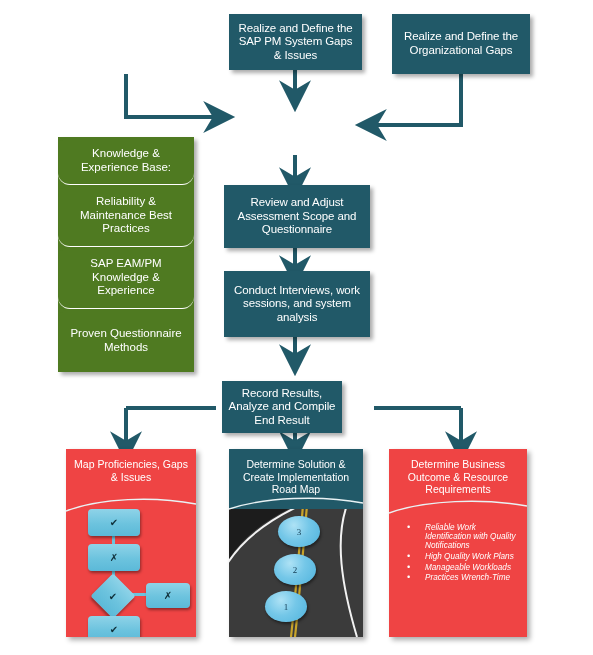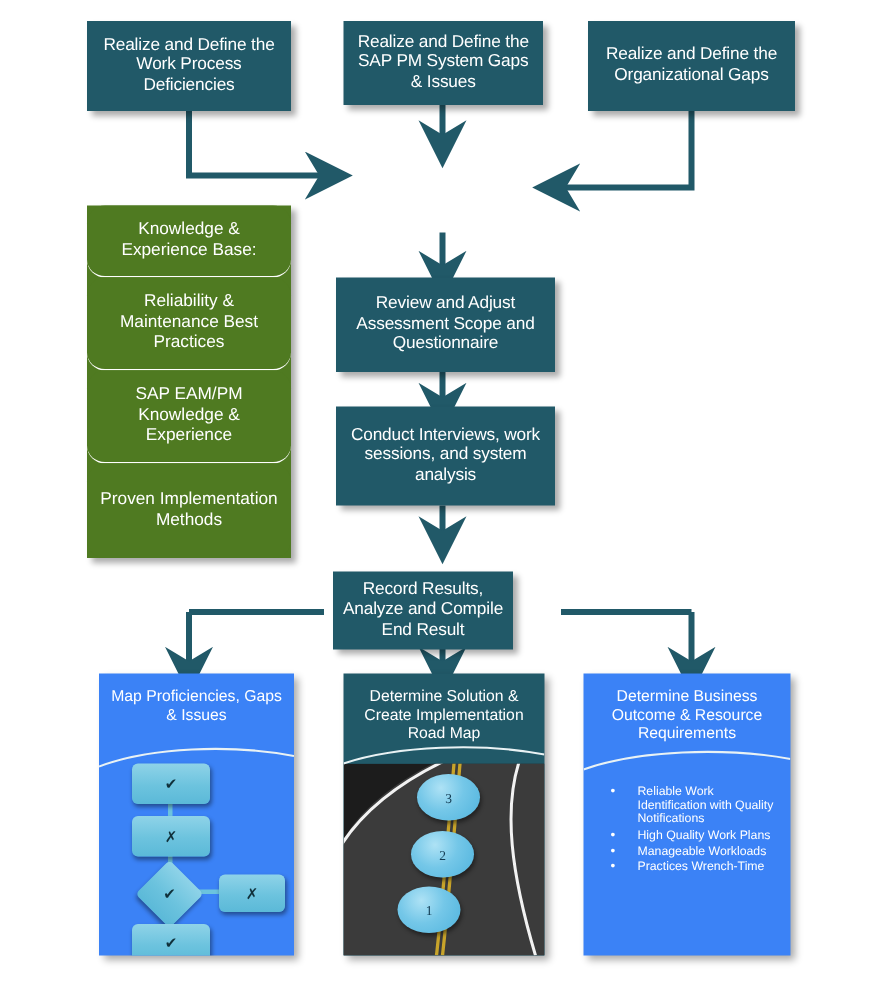--- a/index.html
+++ b/index.html
@@ -50,41 +50,42 @@
     box-sizing:border-box;
     border-bottom:1.5px solid #ffffff;
     padding:2px 6px;
     border-radius:12px;
   }
   .gcell:last-child{border-bottom:none;}
 
   
   .panel{
     position:absolute;z-index:3;
-    background:#3b82f6;
+    background:#ef4444;
     box-shadow:3px 3px 5px rgba(0,0,0,0.33);
     box-sizing:border-box;
     overflow:hidden;
   }
   .panel-title{
     color:#ffffff;text-align:center;
     font-size:10.5px;line-height:1.2;
     padding:9px 6px 4px 6px;
     position:relative;z-index:4;
   }
   .swoosh{
     position:absolute;left:0;width:100%;height:26px;z-index:3;pointer-events:none;
   }
   .panel-body{position:absolute;left:0;width:100%;z-index:4;}
 
   
   ul.bullets{
     margin:0;padding:0 6px 0 34px;
     color:#ffffff;font-size:8.2px;line-height:1.12;
     list-style:none;
+    font-style:italic;
   }
   ul.bullets li{
     position:relative;margin:0 0 1.5px 0;padding-left:2px;
   }
   ul.bullets li:before{
     content:"\2022";position:absolute;left:-16px;top:-1px;font-size:9px;color:#ffffff;
   }
 
   
   .fcbox{
@@ -146,23 +147,20 @@
 
       <path d="M126,408 L126,444" marker-end="url(#ahd)"></path>
       <path d="M295,413 L295,444" marker-end="url(#ahd)"></path>
       <path d="M461,408 L461,444" marker-end="url(#ahd)"></path>
 
       <path d="M126,408 L216,408"></path>
       <path d="M374,408 L461,408"></path>
     </g>
   </svg>
 
-  <div class="node t11" style="left:58px;top:14px;width:136px;height:60px;">
-    <span>Realize and Define the Work Process Deficiencies</span>
-  </div>
 
   <div class="node t11" style="left:229px;top:14px;width:133px;height:56px;">
     <span>Realize and Define the SAP PM System Gaps &amp; Issues</span>
   </div>
 
   <div class="node t11" style="left:392px;top:14px;width:138px;height:60px;">
     <span>Realize and Define the Organizational Gaps</span>
   </div>
 
 
@@ -182,21 +180,21 @@
     <div class="gcell" style="height:48px;">
       <span>Knowledge &amp; Experience Base:</span>
     </div>
     <div class="gcell" style="height:62px;justify-content:center;">
       <span>Reliability &amp; Maintenance Best Practices</span>
     </div>
     <div class="gcell" style="height:62px;">
       <span>SAP EAM/PM Knowledge &amp; Experience</span>
     </div>
     <div class="gcell" style="height:63px;">
-      <span>Proven Implementation Methods</span>
+      <span>Proven Questionnaire Methods</span>
     </div>
   </div>
 
   <div class="panel" style="left:66px;top:449px;width:130px;height:188px;">
     <div class="panel-title">Map Proficiencies, Gaps &amp; Issues</div>
 
     <svg class="swoosh" style="top:42px;" viewBox="0 0 130 26" preserveAspectRatio="none">
       <path d="M0,20 C34,7 88,5 130,13" stroke="#e9f2f4" stroke-width="1.4" fill="none"></path>
     </svg>
 

